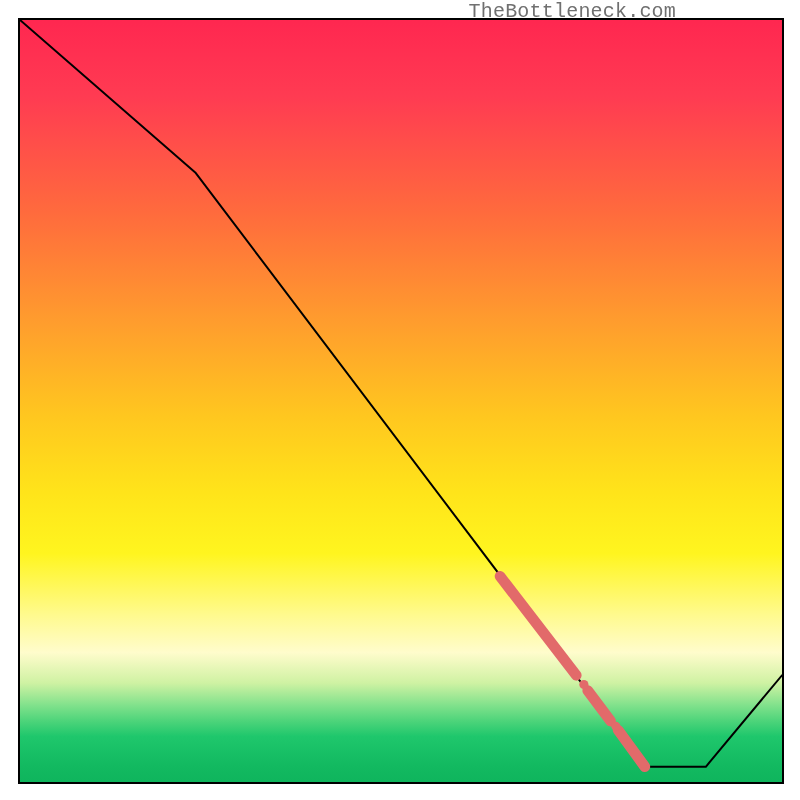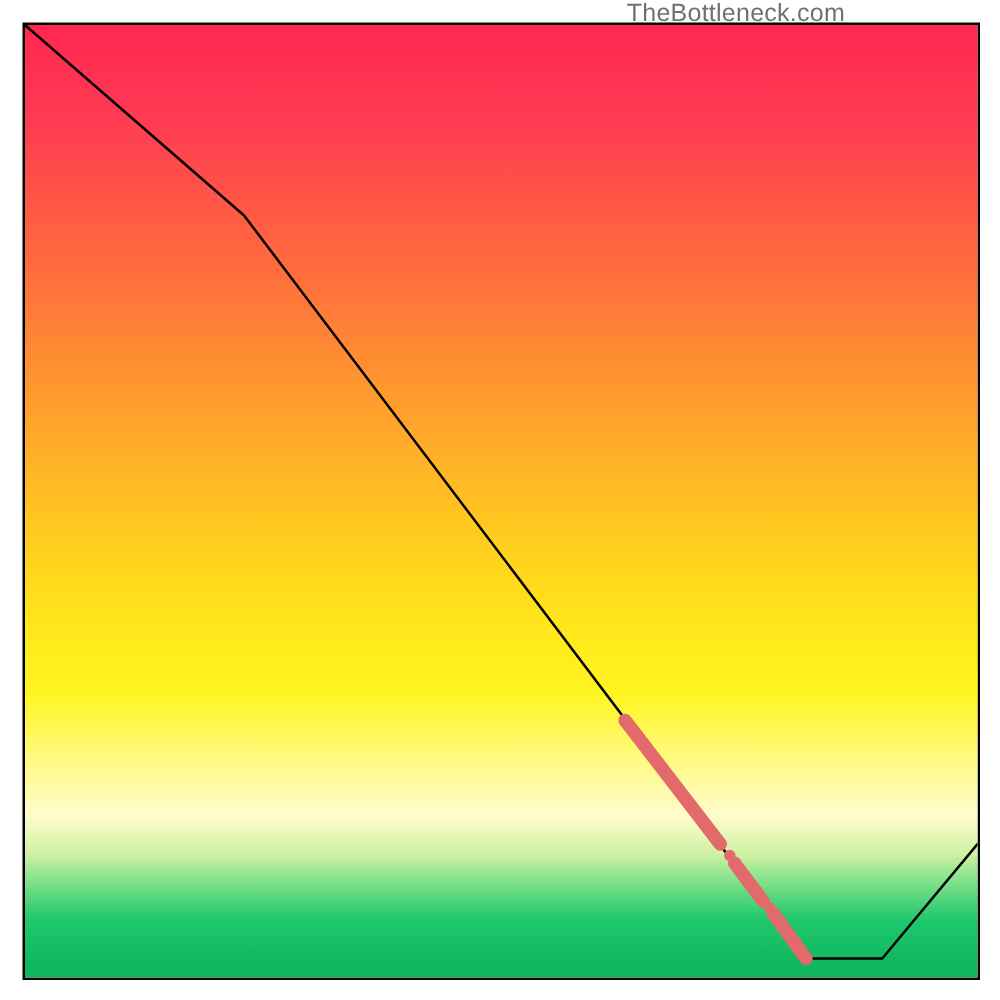--- a/index.html
+++ b/index.html
@@ -12,20 +12,21 @@
     background: #ffffff;
   }
 
   .outer-frame {
     position: absolute;
     left: 0;
     top: 0;
     width: 692px;
     height: 800px;
     background: #ffffff;
+    font-family: Liberation Mono, monospace;
   }
 
   
   .plot-border {
     position: absolute;
     left: 18px;
     top: 18px;
     width: 762px;   
     height: 762px;
     border: 2px solid #000;

